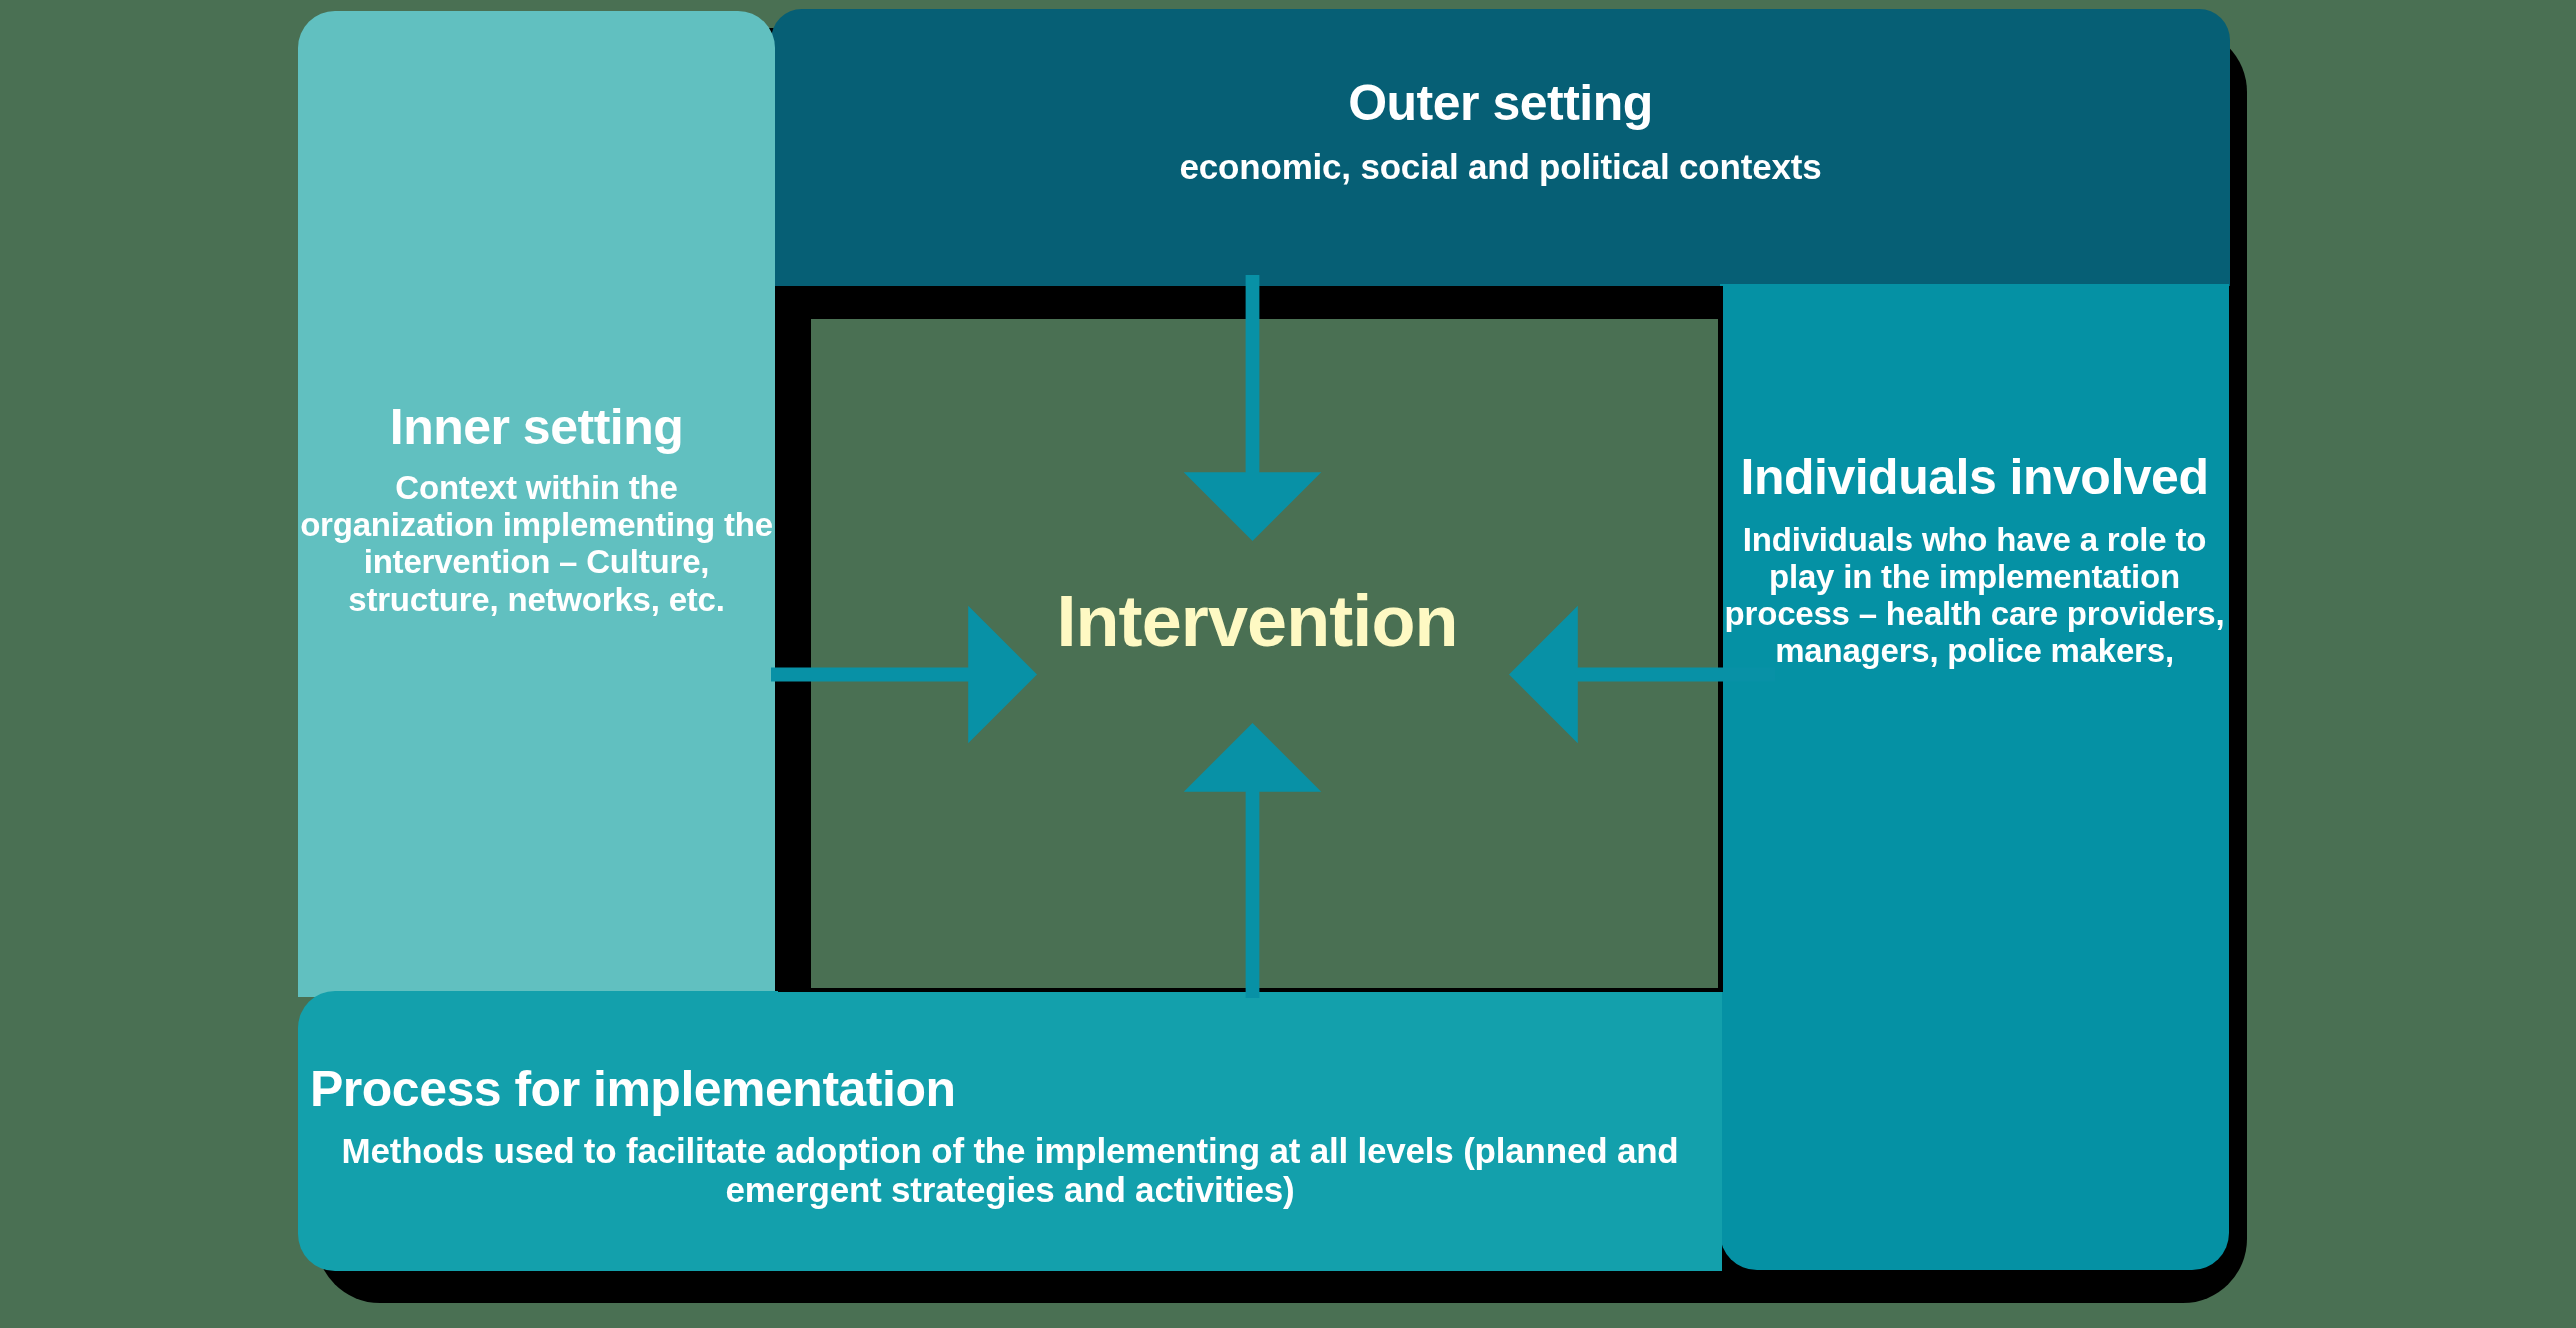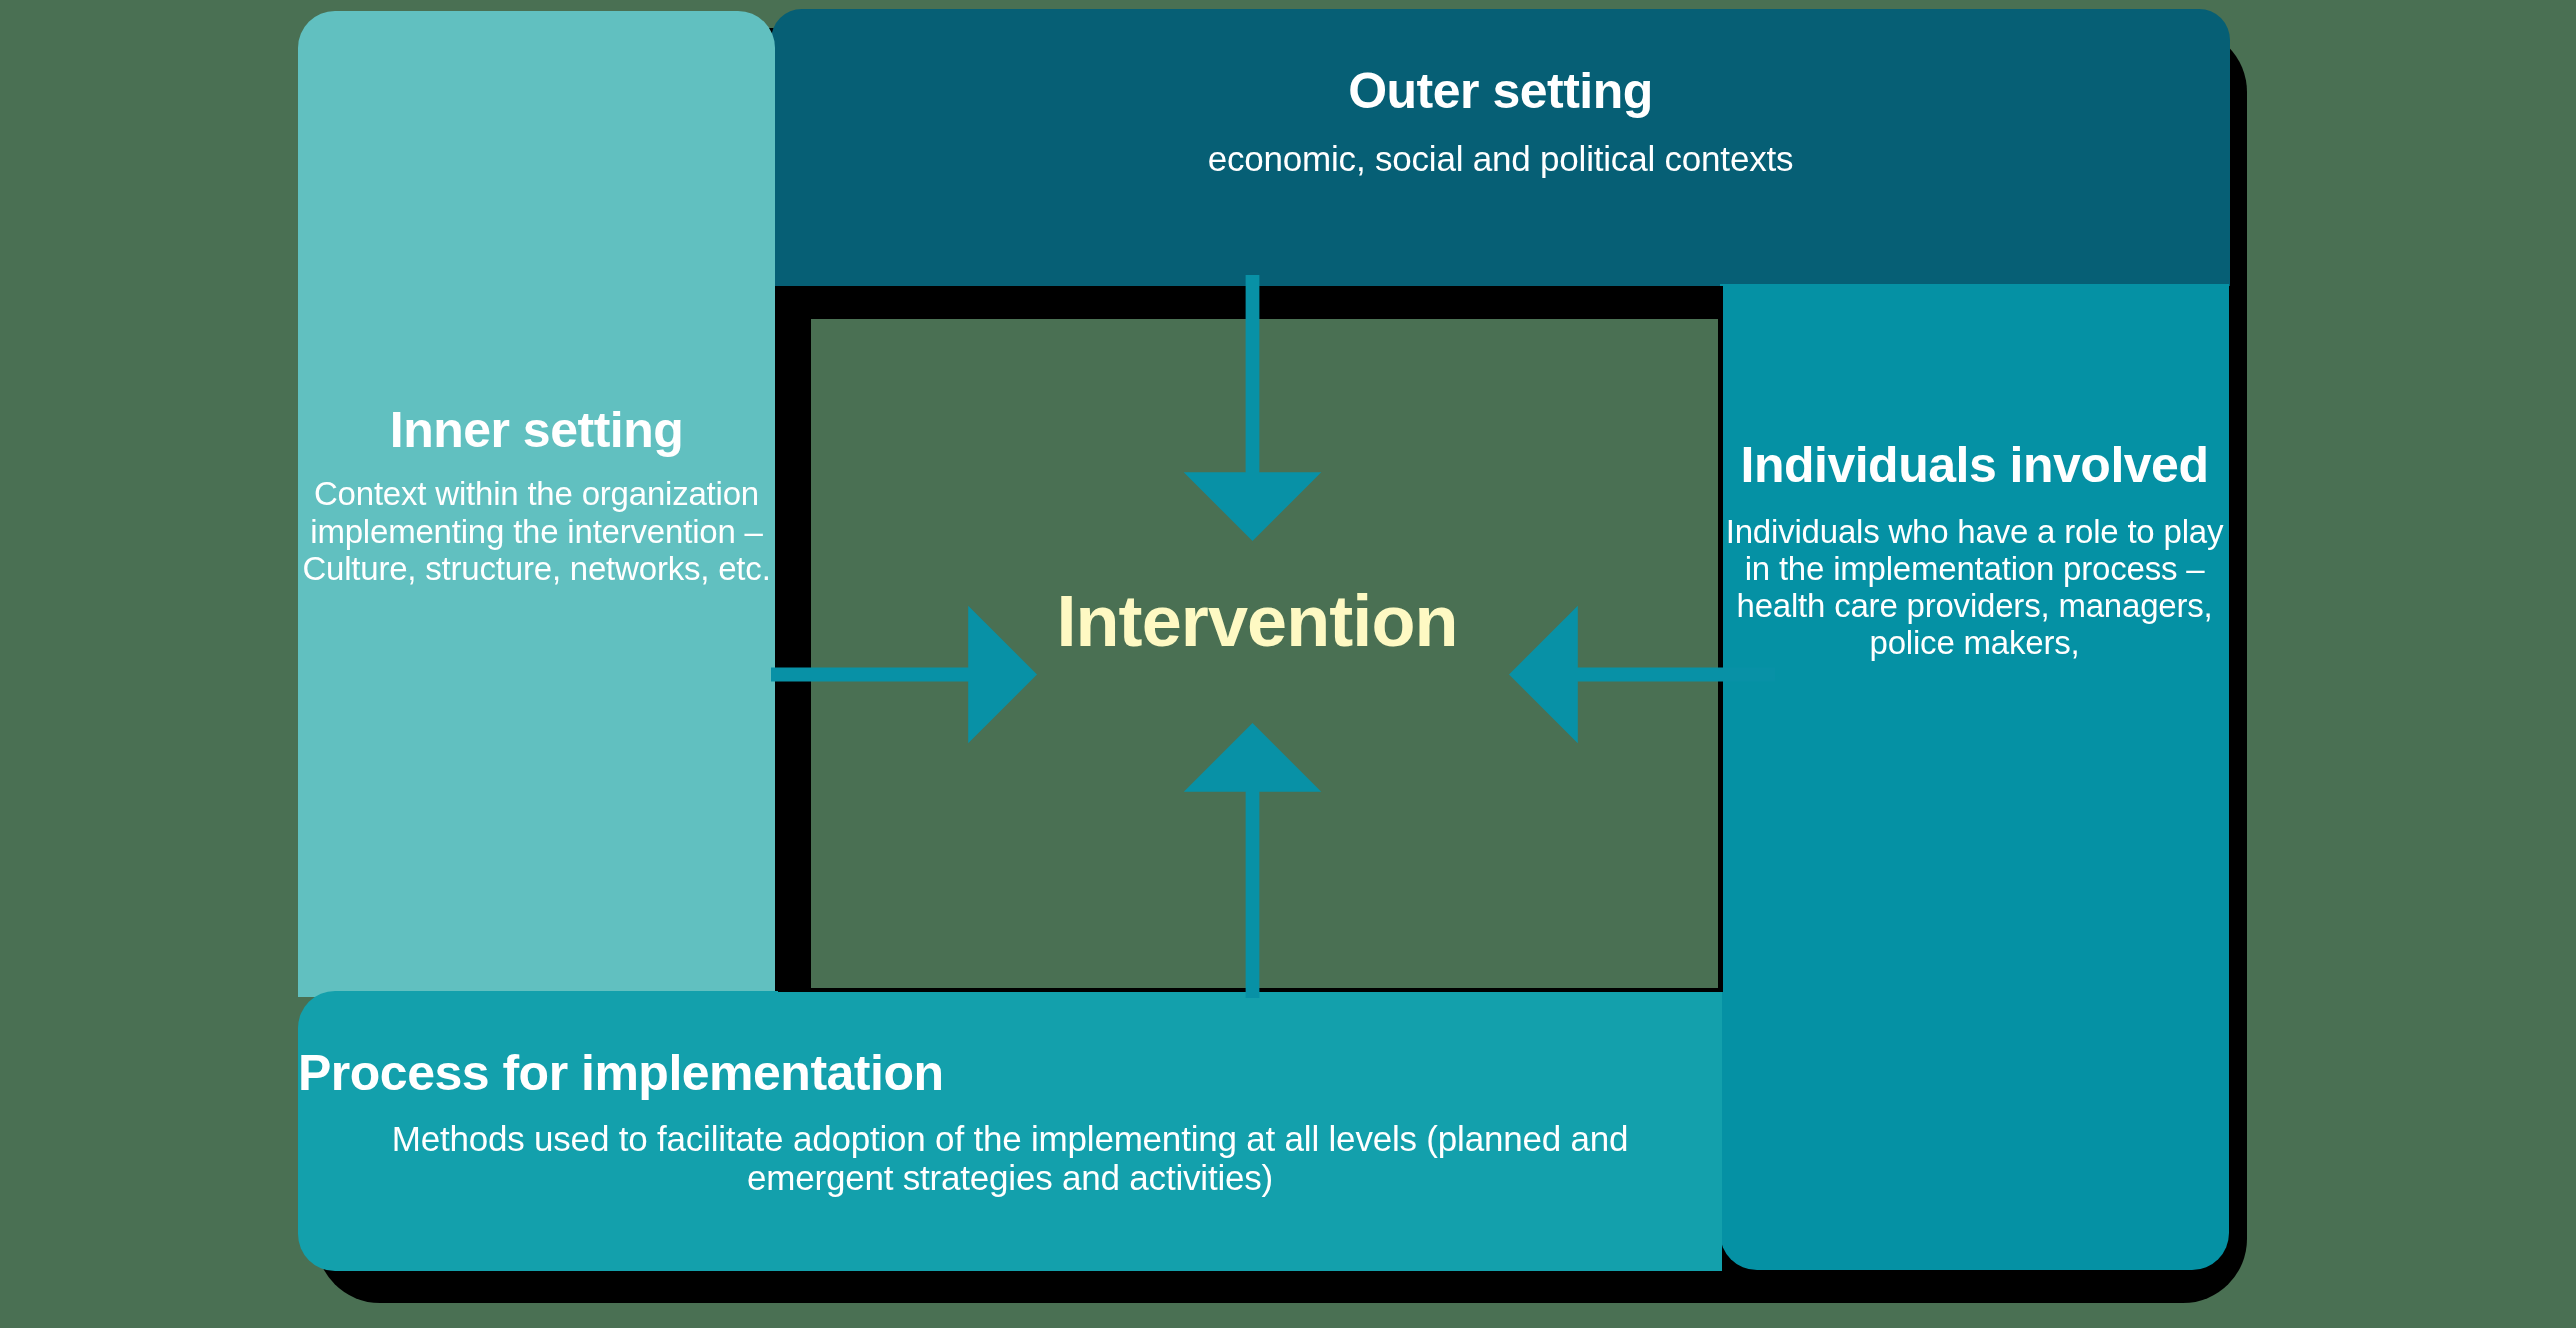--- a/index.html
+++ b/index.html
@@ -37,27 +37,27 @@
     position: absolute;
     box-sizing: border-box;
     color: #ffffff;
     text-align: center;
     overflow: hidden;
   }
 
   .panel-title {
     font-weight: bold;
     line-height: 1.02;
+    margin: 12px;
+    letter-spacing: -0.5px;
+  }
+  .panel-sub {
+    font-weight: bold;
+    line-height: 1.13;
     margin: 0;
-    letter-spacing: -0.5px;
-  }
-  .panel-sub {
-    font-weight: normal;
-    line-height: 1.13;
-    margin: 16px;
     letter-spacing: -0.2px;
   }
 
   
   #panel-outer {
     left: 771px;
     top: 9.2px;
     width: 1459px;
     height: 277px;
     background: #065f75;

